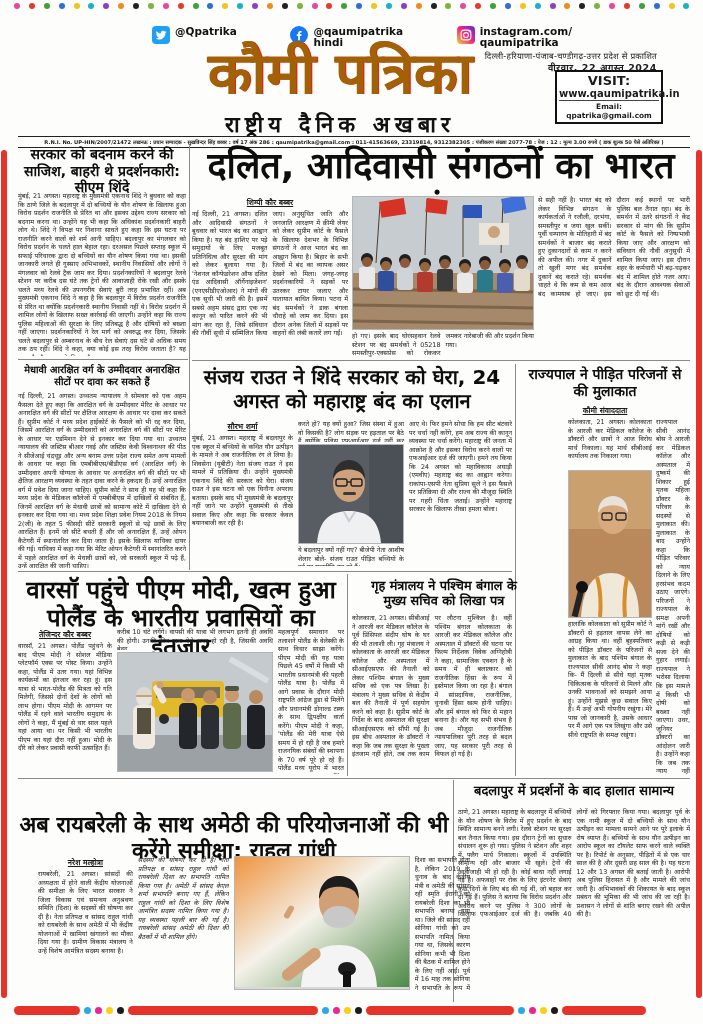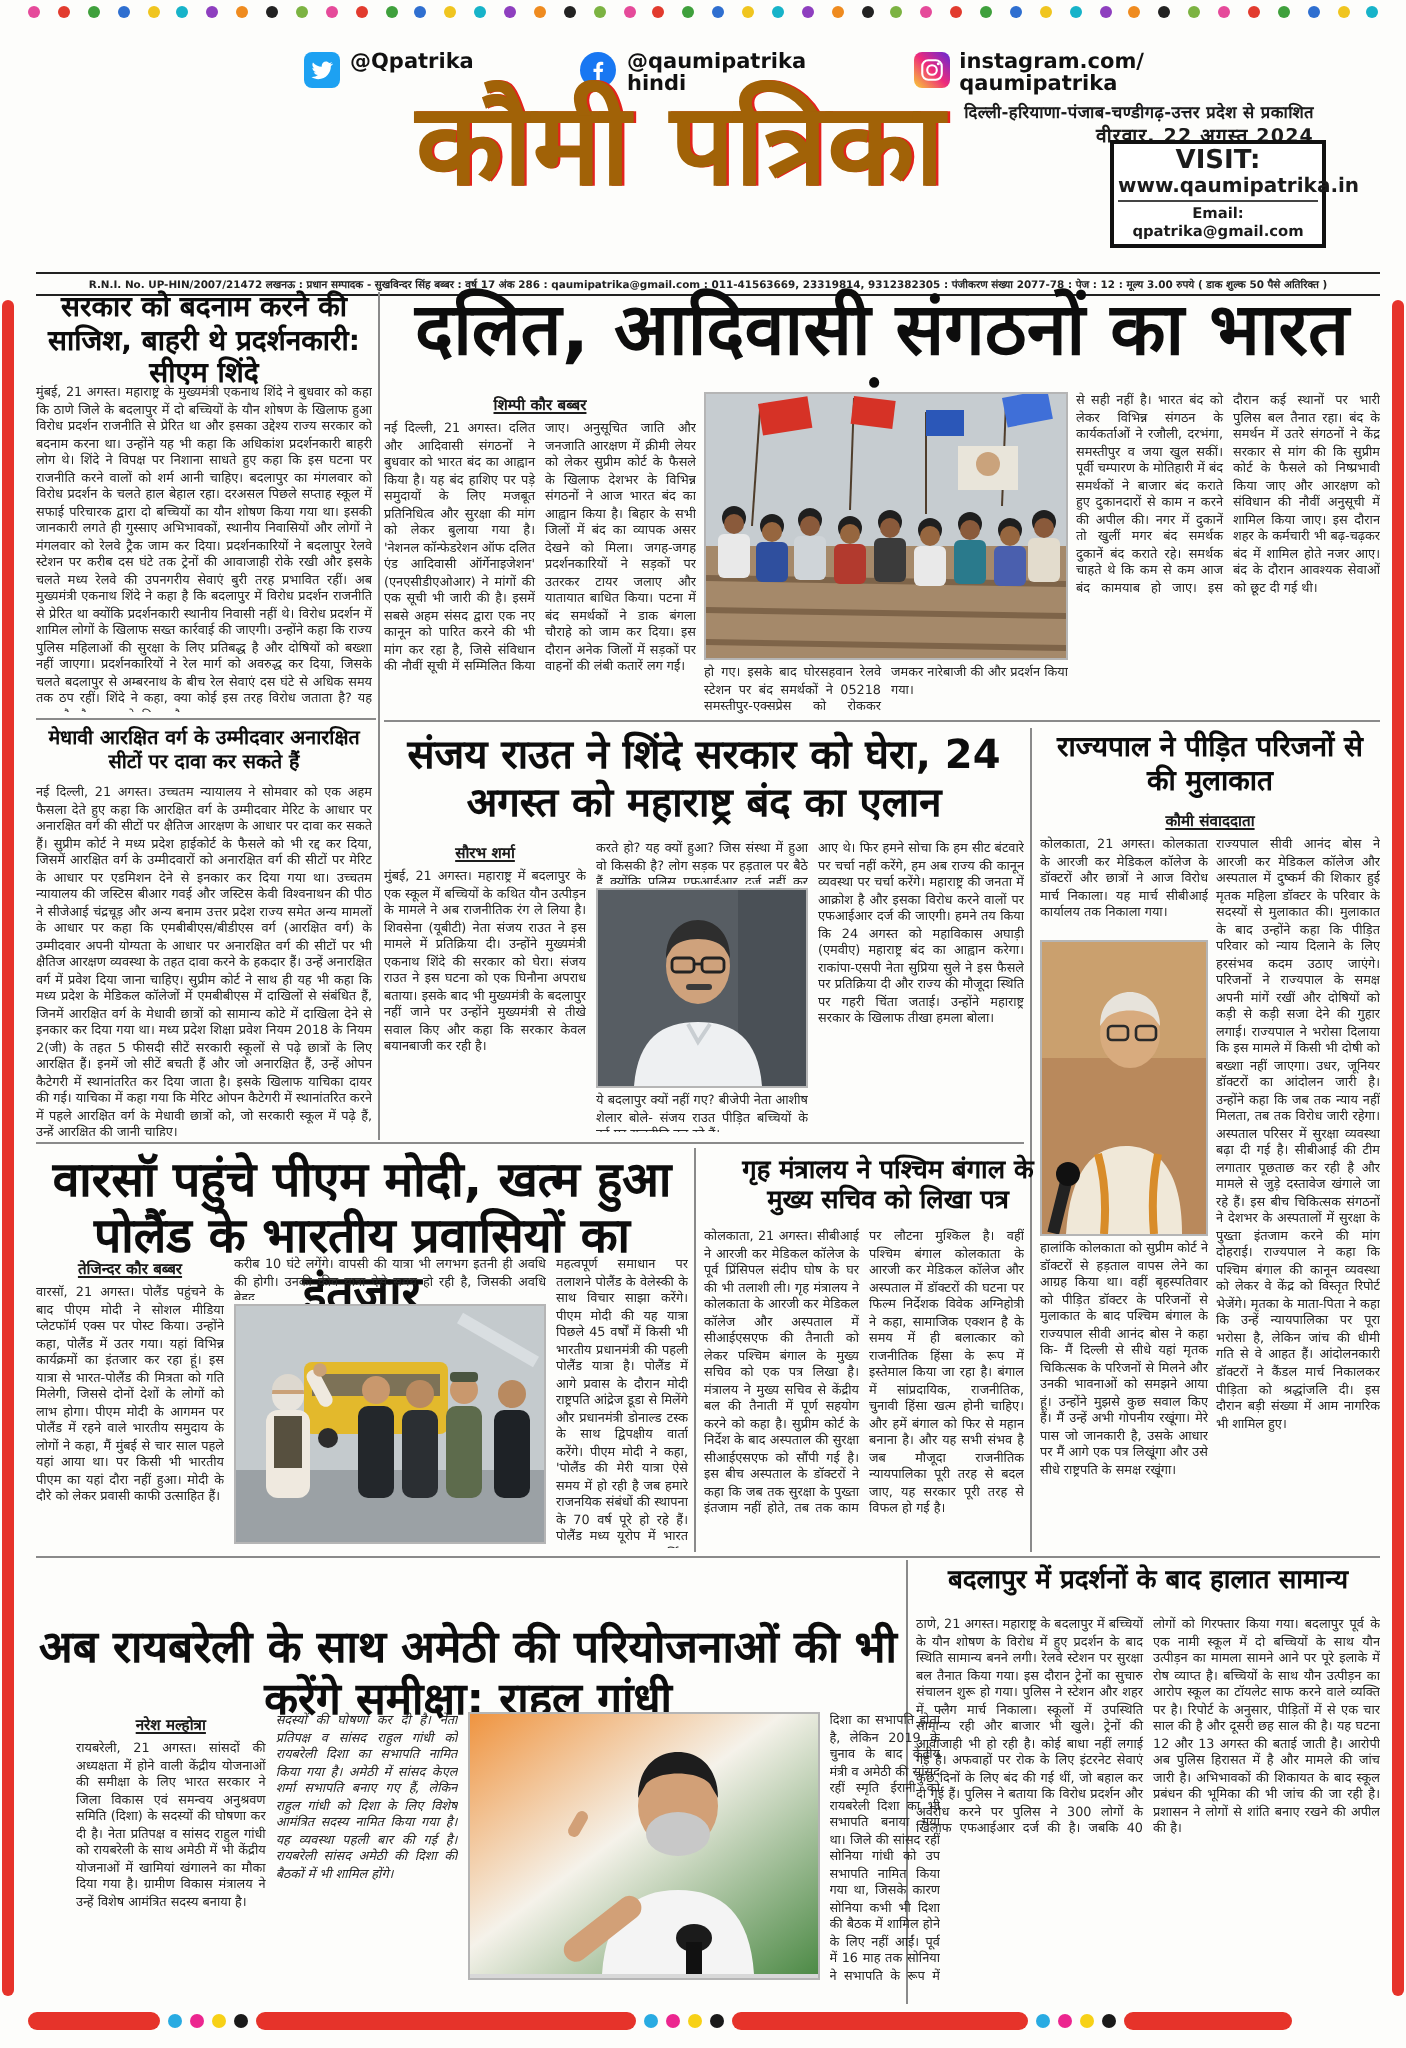--- a/index.html
+++ b/index.html
@@ -12,21 +12,21 @@
   .side-bar{top:150px;width:6px;height:848px;border-radius:3px;}
   .bottom-border{top:1005px;left:14px;width:676px;height:10px;display:flex;align-items:center;gap:4px;}
   .bottom-border .bbar{height:9px;border-radius:5px;display:inline-block;}
   .bottom-border .bdot{width:7px;height:7px;border-radius:50%;display:inline-block;}
   
   .social-row{top:26px;left:152px;width:420px;display:flex;justify-content:space-between;align-items:flex-start;}
   .social-item{display:flex;gap:5px;align-items:flex-start;}
   .sicon{width:18px;height:18px;border-radius:4px;display:flex;align-items:center;justify-content:center;flex:0 0 auto;}
   .sicon svg{display:block;}
   .stext{font-weight:bold;font-size:10.5px;line-height:1.08;color:#111;}
-  .region-line{top:50px;right:46px;font-size:8.3px;font-weight:bold;letter-spacing:.2px;}
+  .region-line{top:50px;right:46px;font-size:8.3px;font-weight:normal;letter-spacing:.2px;}
   .date-line{top:61px;right:46px;font-size:9.5px;font-weight:bold;letter-spacing:.6px;}
   .masthead{top:44px;left:128px;width:424px;text-align:center;font-size:57px;line-height:1.05;font-weight:800;
             color:#a16207;text-shadow:1.2px 0 0 #e3231c;white-space:nowrap;}
   .tagline{top:108px;left:128px;width:424px;text-align:center;font-size:22px;font-weight:800;letter-spacing:5px;color:#111;}
   .visit-box{top:70px;left:555px;width:100px;border:2px solid #111;text-align:center;background:#fff;padding:1px 2px 2px;}
   .visit-label{font-size:13px;font-weight:800;}
   .visit-url{font-size:10px;font-weight:800;border-bottom:1px solid #444;padding-bottom:1px;}
   .visit-email{font-size:7.4px;font-weight:700;padding-top:1px;}
   .rni{top:136px;left:18px;width:672px;border-top:1.6px solid #222;border-bottom:1.6px solid #222;
        font-size:5.2px;font-weight:bold;text-align:center;padding:1px 0;white-space:nowrap;overflow:hidden;color:#222;}
@@ -146,20 +146,21 @@
       <span class="stext">
         <span>instagram.com/</span><br>
         <span>qaumipatrika</span>
       </span>
     </div>
   </div>
 
   <div class="abs region-line">दिल्ली-हरियाणा-पंजाब-चण्डीगढ़-उत्तर प्रदेश से प्रकाशित</div>
   <div class="abs date-line">वीरवार, 22 अगस्त 2024</div>
   <div class="abs masthead">कौमी पत्रिका</div>
+  <div class="abs tagline">राष्ट्रीय दैनिक अखबार</div>
 
   <div class="abs visit-box">
     <div class="visit-label">VISIT:</div>
     <div class="visit-url">www.qaumipatrika.in</div>
     <div class="visit-email">Email: qpatrika@gmail.com</div>
   </div>
 
   <div class="abs rni">R.N.I. No. UP-HIN/2007/21472 लखनऊ : प्रधान सम्पादक - सुखविन्दर सिंह बब्बर : वर्ष 17 अंक 286 : qaumipatrika@gmail.com : 011-41563669, 23319814, 9312382305 : पंजीकरण संख्या 2077-78 : पेज : 12 : मूल्य 3.00 रुपये ( डाक शुल्क 50 पैसे अतिरिक्त )</div>
 
   <div class="abs hl" style="top:146px;left:18px;width:168px;font-size:14px;">सरकार को बदनाम करने की साजिश, बाहरी थे प्रदर्शनकारी: सीएम शिंदे</div>
@@ -260,21 +261,21 @@
     </div>
     <div style="width:104px;">
       <div class="bt" style="height:148px;">आए थे। फिर हमने सोचा कि हम सीट बंटवारे पर चर्चा नहीं करेंगे, हम अब राज्य की कानून व्यवस्था पर चर्चा करेंगे। महाराष्ट्र की जनता में आक्रोश है और इसका विरोध करने वालों पर एफआईआर दर्ज की जाएगी। हमने तय किया कि 24 अगस्त को महाविकास अघाड़ी (एमवीए) महाराष्ट्र बंद का आह्वान करेगा। राकांपा-एसपी नेता सुप्रिया सुले ने इस फैसले पर प्रतिक्रिया दी और राज्य की मौजूदा स्थिति पर गहरी चिंता जताई। उन्होंने महाराष्ट्र सरकार के खिलाफ तीखा हमला बोला।</div>
     </div>
   </div>
   <div class="abs vline" style="left:515px;top:364px;height:412px;"></div>
 
   <div class="abs hl" style="top:366px;left:520px;width:170px;font-size:14px;">राज्यपाल ने पीड़ित परिजनों से की मुलाकात</div>
   <div class="abs byline" style="top:404px;left:520px;width:170px;">कौमी संवाददाता</div>
   <div class="abs frow" style="top:418px;left:520px;width:170px;height:356px;gap:4px;">
-    <div style="width:84px;">
+    <div style="width:84px;margin-left:48px;">
       <div class="bt" style="height:50px;">कोलकाता, 21 अगस्त। कोलकाता के आरजी कर मेडिकल कॉलेज के डॉक्टरों और छात्रों ने आज विरोध मार्च निकाला। यह मार्च सीबीआई कार्यालय तक निकाला गया।</div>
       <div class="photo" style="width:82px;height:146px;margin:2px 0;">
         <svg width="82" height="146" viewBox="0 0 82 146">
           <rect width="82" height="146" fill="#b9895c"></rect>
           <rect width="82" height="58" fill="#caa06e"></rect>
           <ellipse cx="44" cy="46" rx="15" ry="17" fill="#d8ab7e"></ellipse>
           <path d="M29 42c0-11 7-17 15-17s15 6 15 17l-3-4c-5-5-19-5-24 0z" fill="#e7e3db"></path>
           <rect x="33" y="42" width="10" height="7" rx="2" fill="none" stroke="#2a2a2a" stroke-width="1.3"></rect>
           <rect x="47" y="42" width="10" height="7" rx="2" fill="none" stroke="#2a2a2a" stroke-width="1.3"></rect>
           <path d="M12 146c2-32 14-44 30-44s28 12 28 44z" fill="#f0e8d8"></path>

